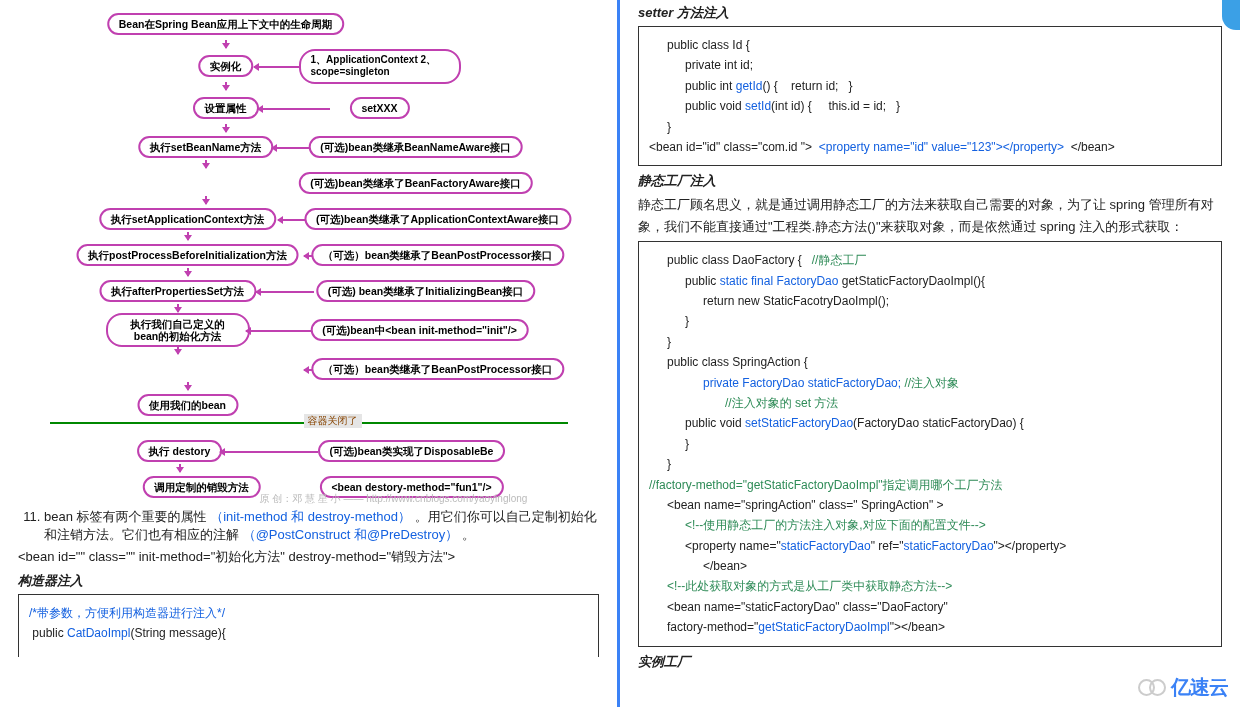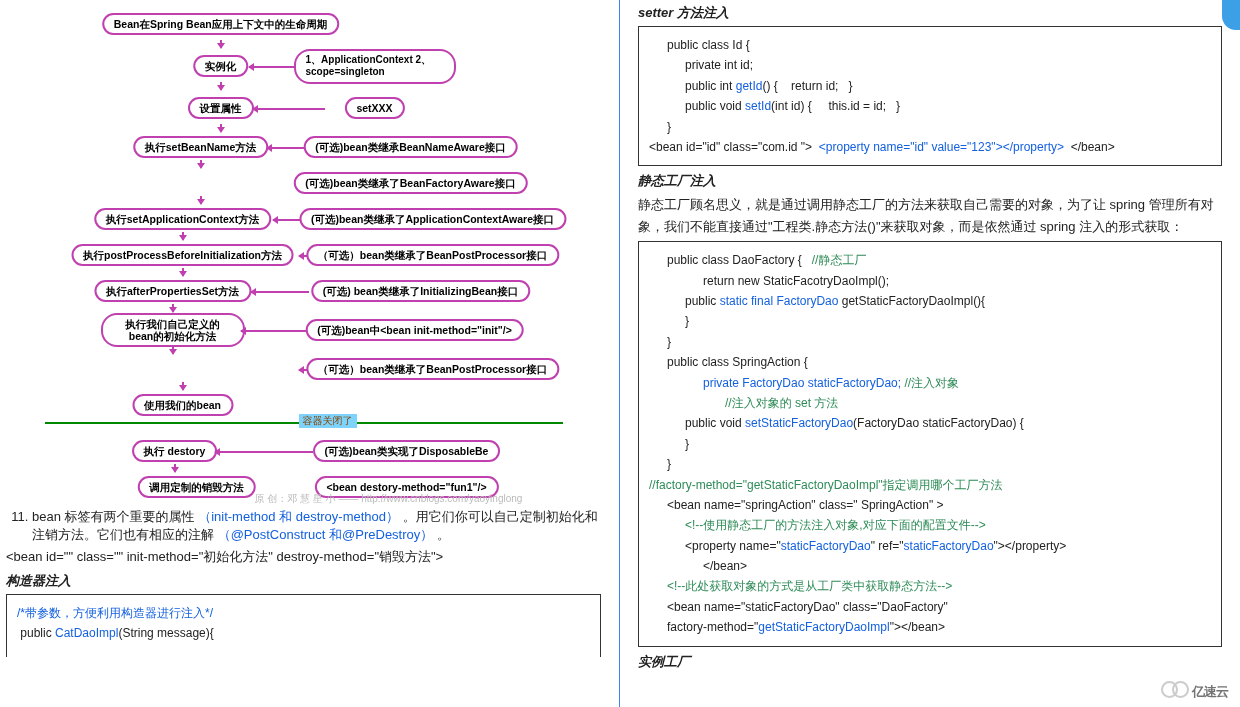--- a/index.html
+++ b/index.html
@@ -15,21 +15,21 @@
   }
   .page {
     display: flex;
     width: 100%;
     height: 100%;
   }
   .col {
     box-sizing: border-box;
     padding: 4px 18px 8px 18px;
   }
-  .left-col  { width: 50%; border-right: 1px solid #3b82f6; position: relative; padding-left: 6px; }
+  .left-col  { width: 50%; border-right: 3px solid #3b82f6; position: relative; }
   .right-col { width: 50%; position: relative; }
 
   
   .flow {
     margin: 2px auto 6px auto;
     width: 518px;
   }
   .row {
     position: relative;
     height: 36px;
@@ -90,21 +90,21 @@
 
   .hr-line {
     border: none;
     border-top: 2px solid #080;
     margin: 2px 0;
   }
   .closed-label {
     position: absolute;
     font-size: 10px;
     color: #840;
-    background: #7dd3fc;
+    background: #e5e5e5;
     padding: 0 4px;
   }
   .watermark {
     position: absolute;
     font-size: 10px;
     color: #bbb;
   }
 
   
   ol.doc-list { margin: 4px 0 4px 6px; padding-left: 20px; }
@@ -124,22 +124,22 @@
     margin-bottom: 6px;
   }
   .code-box .ln { display: block; white-space: pre; }
   .code-box .i1 { padding-left: 18px; }
   .code-box .i2 { padding-left: 36px; }
 
   .watermark-logo {
     position: absolute;
     right: 12px;
     bottom: 6px;
-    font-size: 13px;
-    color: #737373;
+    font-size: 20px;
+    color: #3b82f6;
     font-weight: bold;
     letter-spacing: -1px;
   }
   .watermark-logo .ring {
     display: inline-block;
     width: 13px; height: 13px;
     border: 2px solid #ccc;
     border-radius: 50%;
     vertical-align: -2px;
   }
@@ -284,22 +284,22 @@
       <span class="ln i2"><span>public void </span><span class="blue">setId</span><span>(int id) {     this.id = id;   }</span></span>
       <span class="ln i1">}</span>
       <span class="ln"><span>&lt;bean id="id" class="com.id "&gt;  </span><span class="blue">&lt;property name="id" value="123"&gt;&lt;/property&gt;</span><span>  &lt;/bean&gt;</span></span>
     </div>
 
     <div class="sec-title">静态工厂注入</div>
     <div class="p" style="line-height:1.65">静态工厂顾名思义，就是通过调用静态工厂的方法来获取自己需要的对象，为了让 spring 管理所有对象，我们不能直接通过"工程类.静态方法()"来获取对象，而是依然通过 spring 注入的形式获取：</div>
 
     <div class="code-box">
       <span class="ln i1"><span>public class DaoFactory {   </span><span class="green-cm">//静态工厂</span></span>
+      <span class="ln i2"><span>public </span><span class="blue">static final FactoryDao</span><span> getStaticFactoryDaoImpl(){</span></span>
       <span class="ln" style="padding-left:54px">return new StaticFacotryDaoImpl();</span>
-      <span class="ln i2"><span>public </span><span class="blue">static final FactoryDao</span><span> getStaticFactoryDaoImpl(){</span></span>
       <span class="ln i2">}</span>
       <span class="ln i1">}</span>
       <span class="ln i1">public class SpringAction {</span>
       <span class="ln" style="padding-left:54px"><span class="blue">private FactoryDao staticFactoryDao;</span><span class="green-cm"> //注入对象</span></span>
       <span class="ln" style="padding-left:76px"><span class="green-cm">//注入对象的 set 方法</span></span>
       <span class="ln i2"><span>public void </span><span class="blue">setStaticFactoryDao</span><span>(FactoryDao staticFactoryDao) {</span></span>
       <span class="ln i2">}</span>
       <span class="ln i1">}</span>
       <span class="ln bl316"><span class="green-cm">//factory-method="getStaticFactoryDaoImpl"指定调用哪个工厂方法</span></span>
       <span class="ln i1">&lt;bean name="springAction" class=" SpringAction" &gt;</span>

